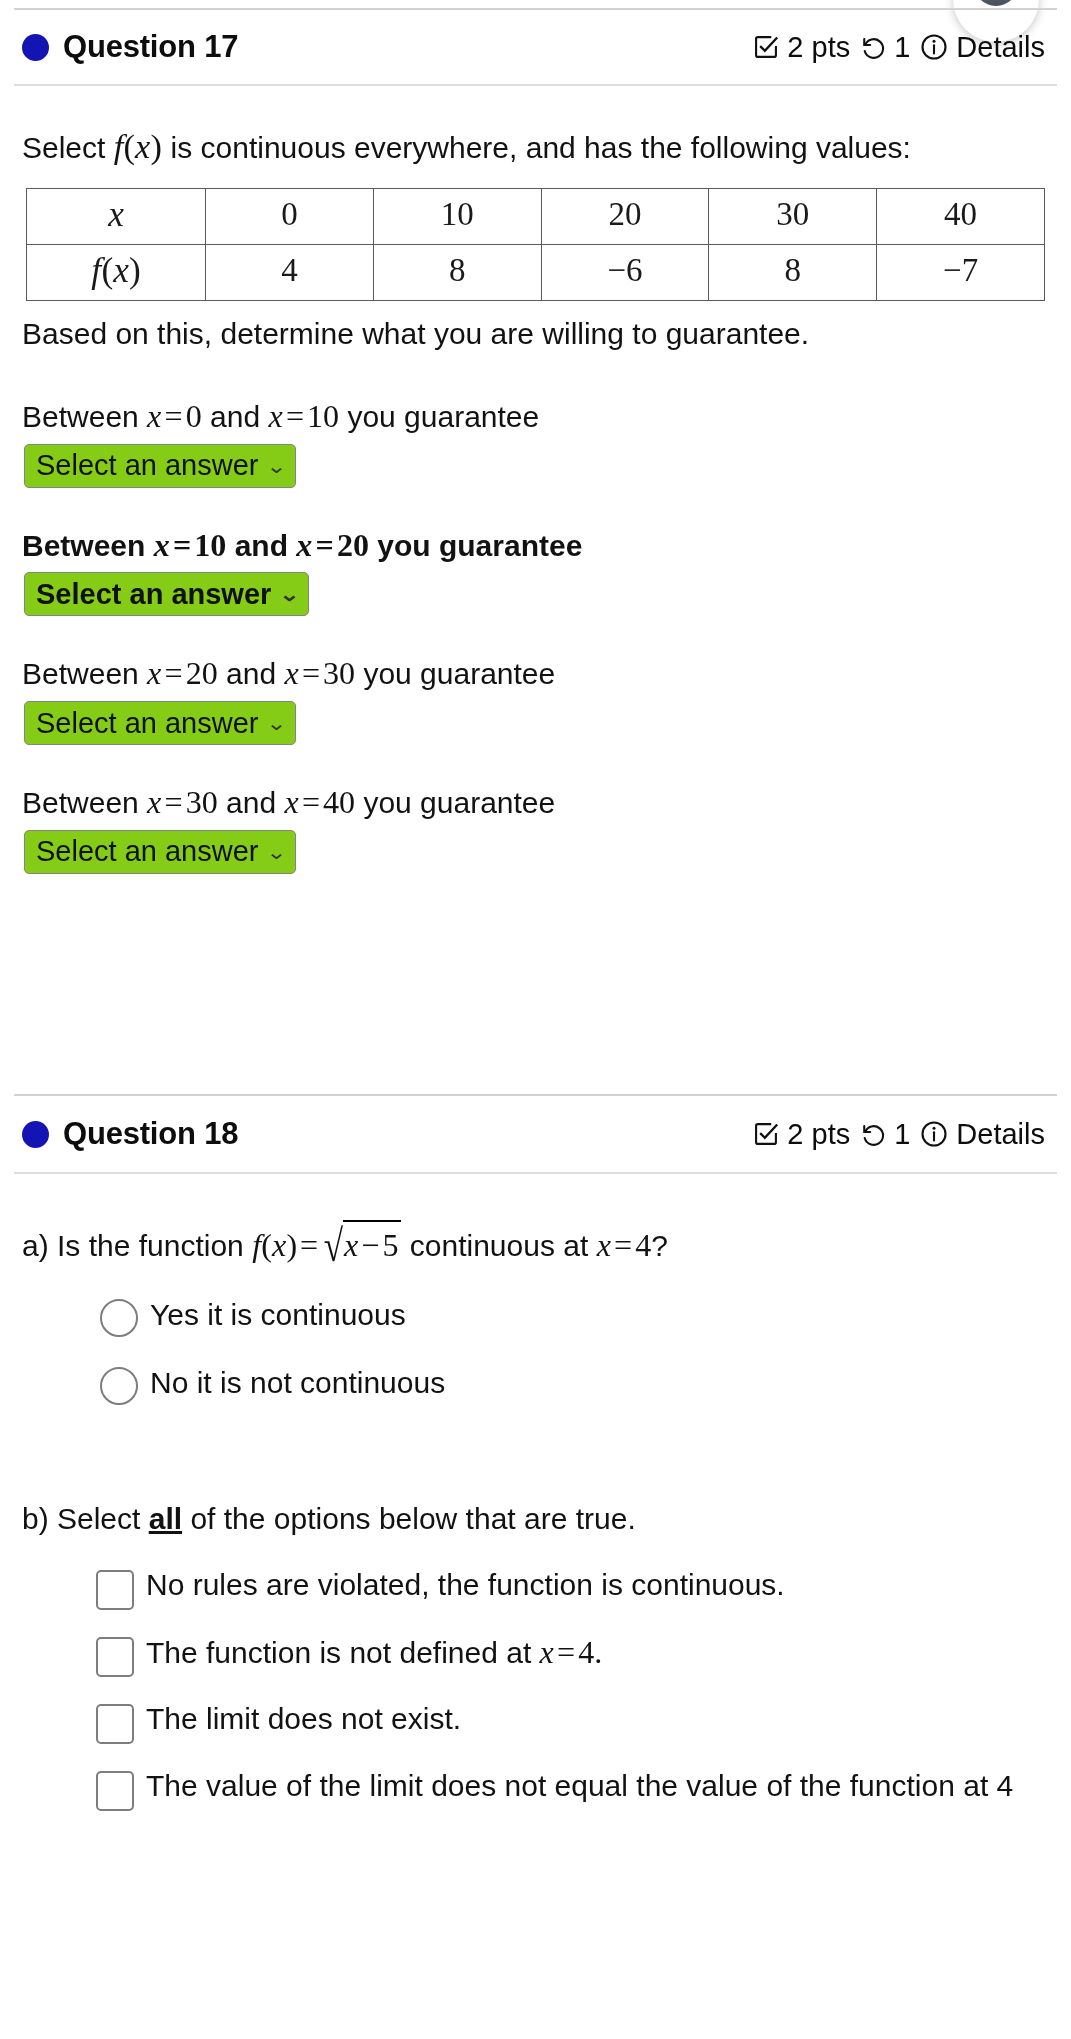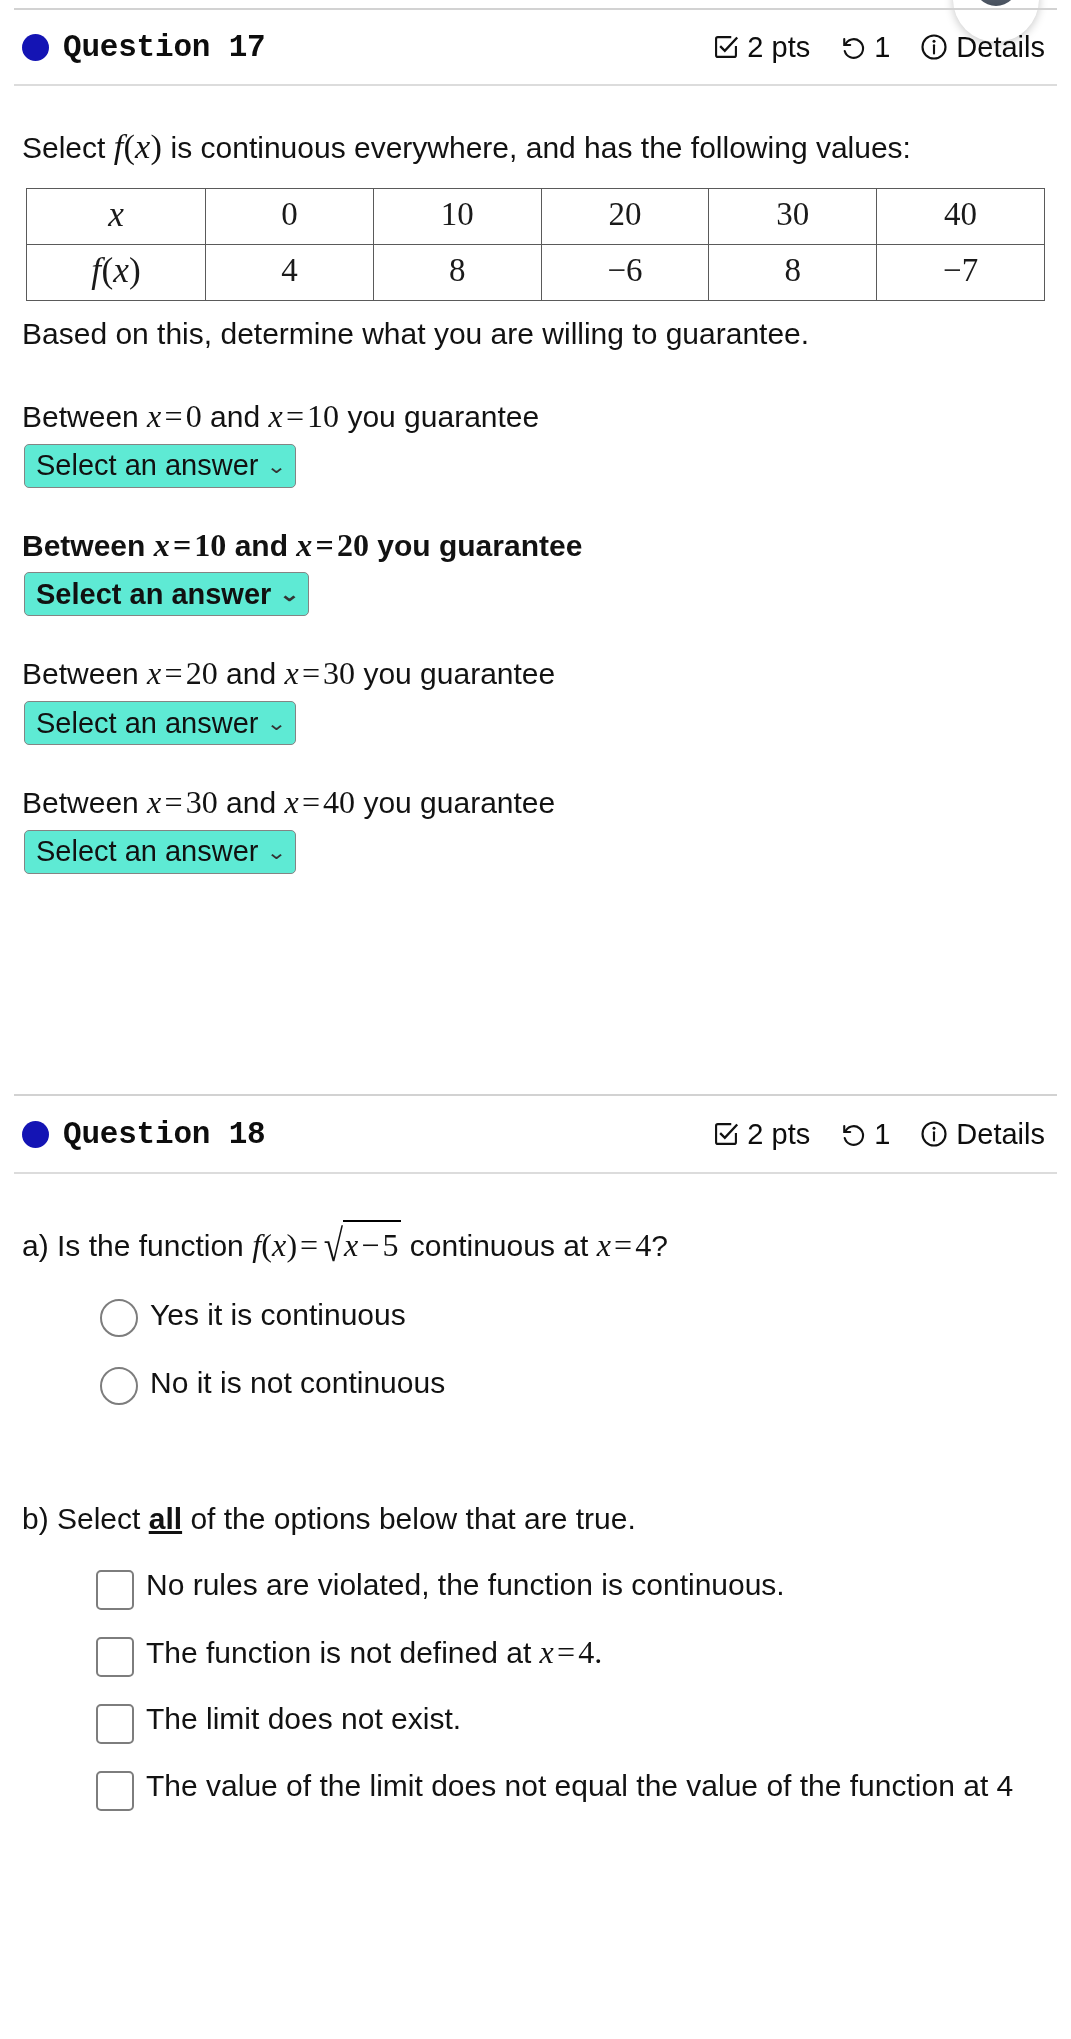--- a/index.html
+++ b/index.html
@@ -71,39 +71,38 @@
     display: flex;
     align-items: center;
     justify-content: space-between;
     padding: 0 26px 0 22px;
     box-sizing: border-box;
   }
   .q-title-wrap {
     display: flex;
     align-items: center;
     gap: 14px;
-    font-family: Liberation Mono, monospace;
   }
   .q-dot {
     width: 27px;
     height: 27px;
     border-radius: 50%;
     background: #1414b4;
     flex: none;
   }
   .q-title {
     font-size: 31px;
     font-weight: bold;
     letter-spacing: -0.2px;
     color: #0d0d0d;
   }
   .q-meta {
     display: flex;
     align-items: center;
-    gap: 29px;
+    gap: 9px;
     font-size: 29px;
     color: #0d0d0d;
   }
   .q-meta .grp { display: flex; align-items: center; gap: 7px; }
   .q-bot-rule {
     border-top: 2px solid #dcdcdc;
     width: 100%;
   }
 
   
@@ -138,21 +137,21 @@
   
   .sel {
     display: inline-flex;
     align-items: center;
     justify-content: space-between;
     box-sizing: border-box;
     height: 44px;
     min-width: 258px;
     border: 1.6px solid #848484;
     border-radius: 5px;
-    background: #5eead4;
+    background: #84cc16;
     padding: 0 10px 0 11px;
     font-size: 29px;
     color: #111;
     gap: 10px;
   }
   .sel .chev {
     font-size: 20px;
     color: #333;
     transform: scaleX(1.25);
     line-height: 1;

